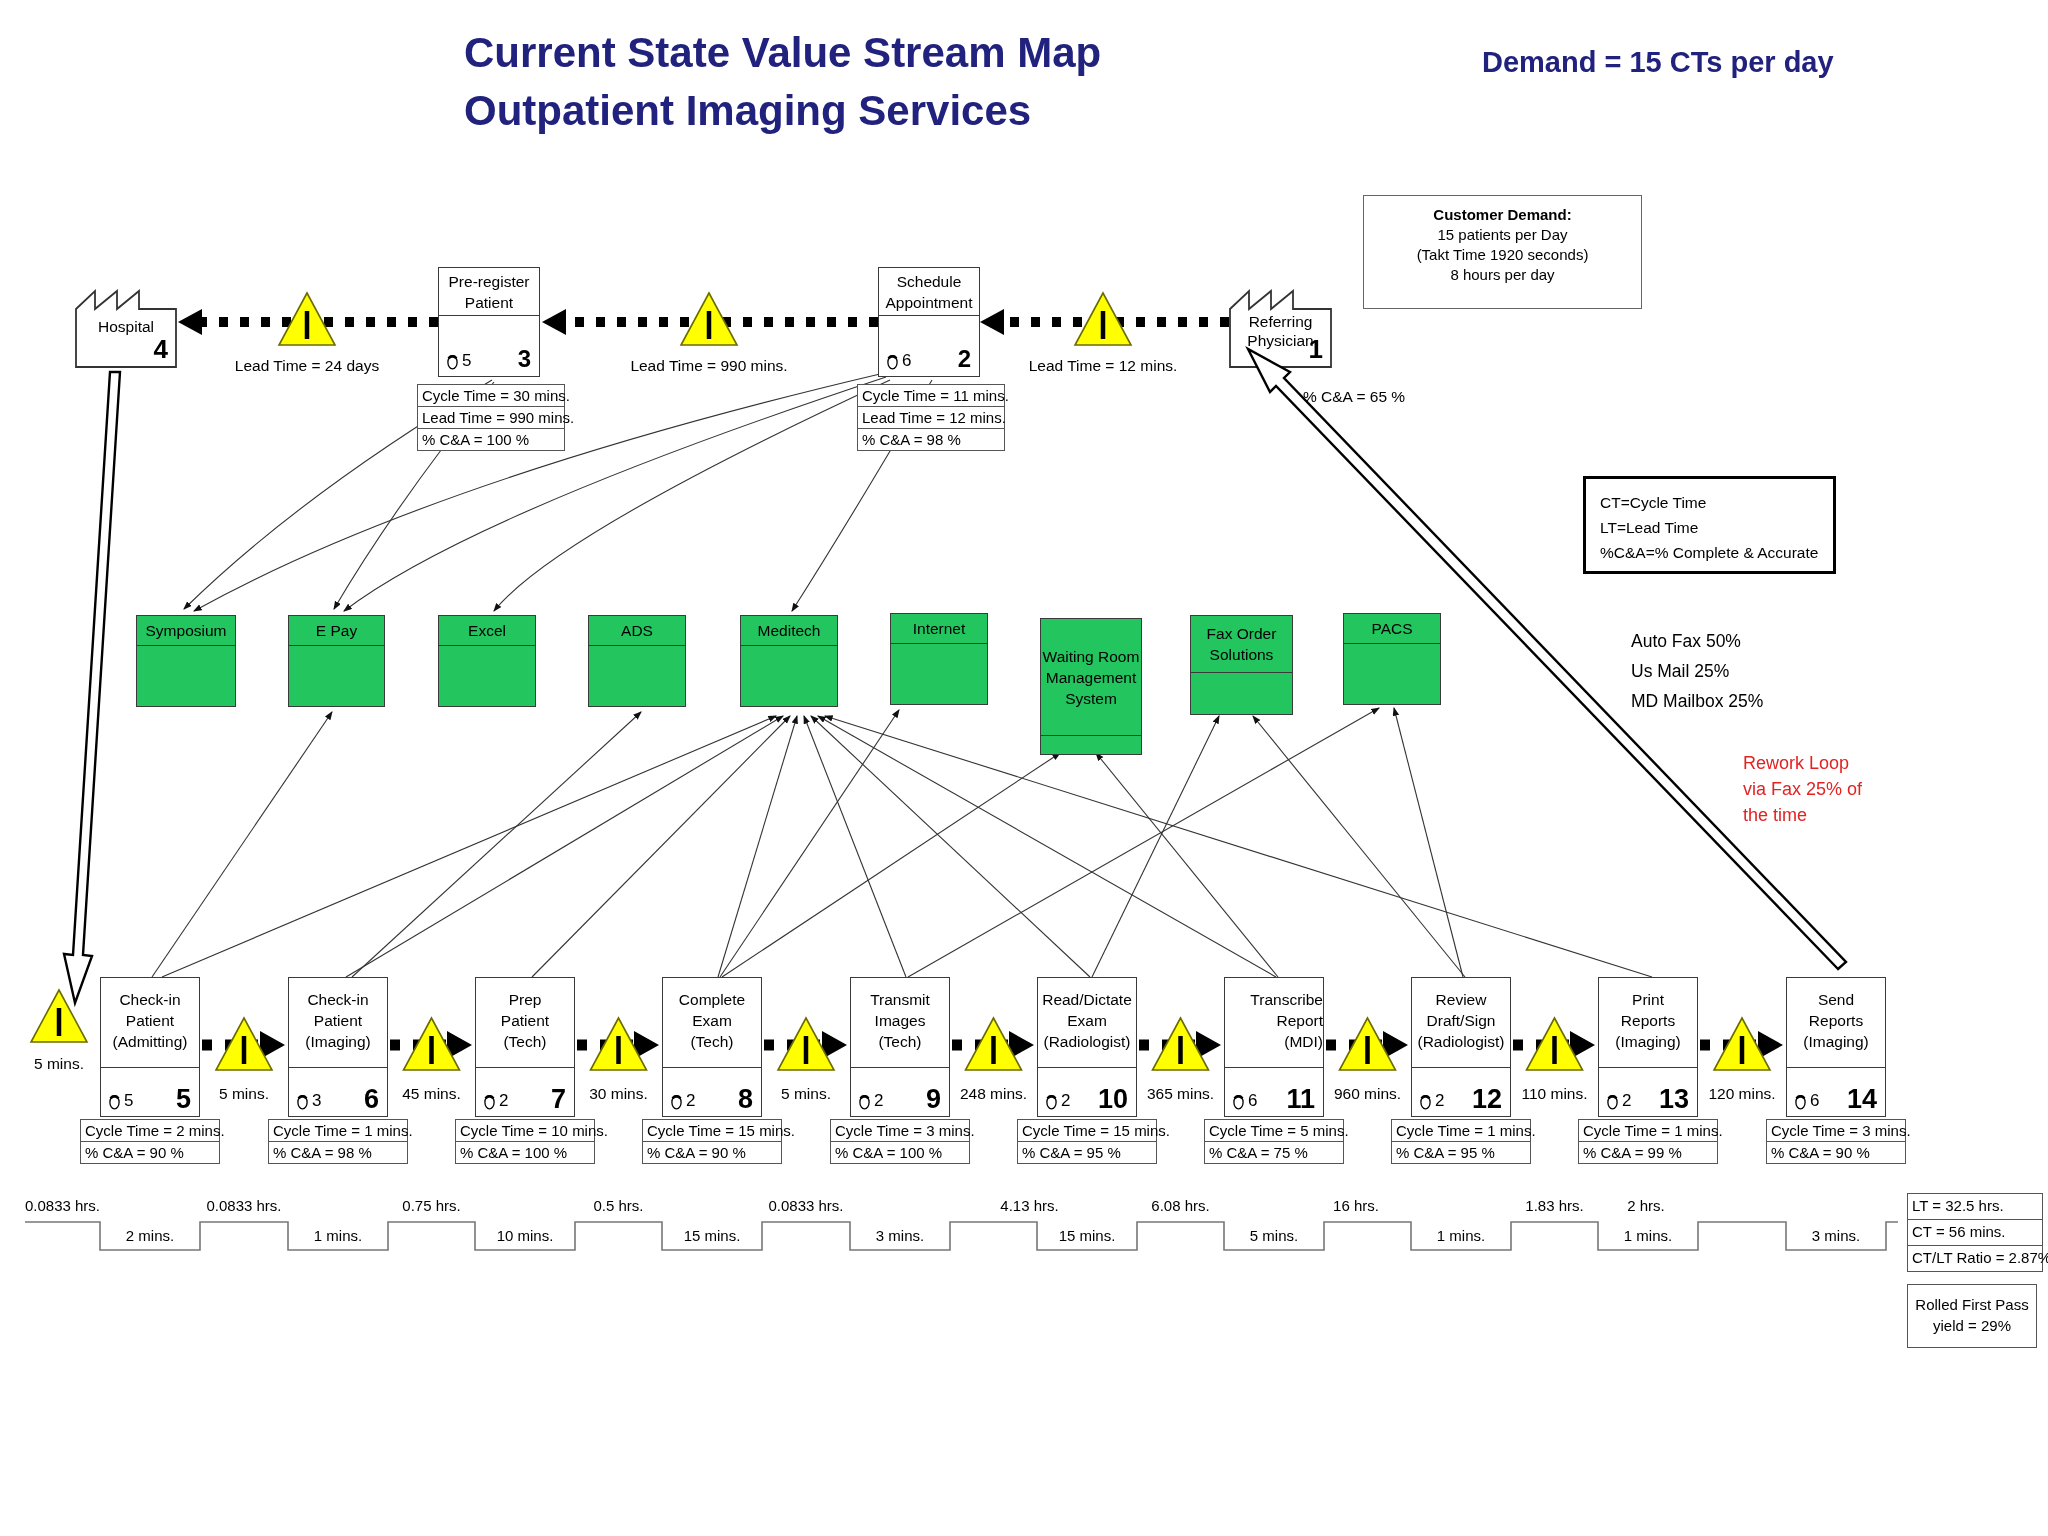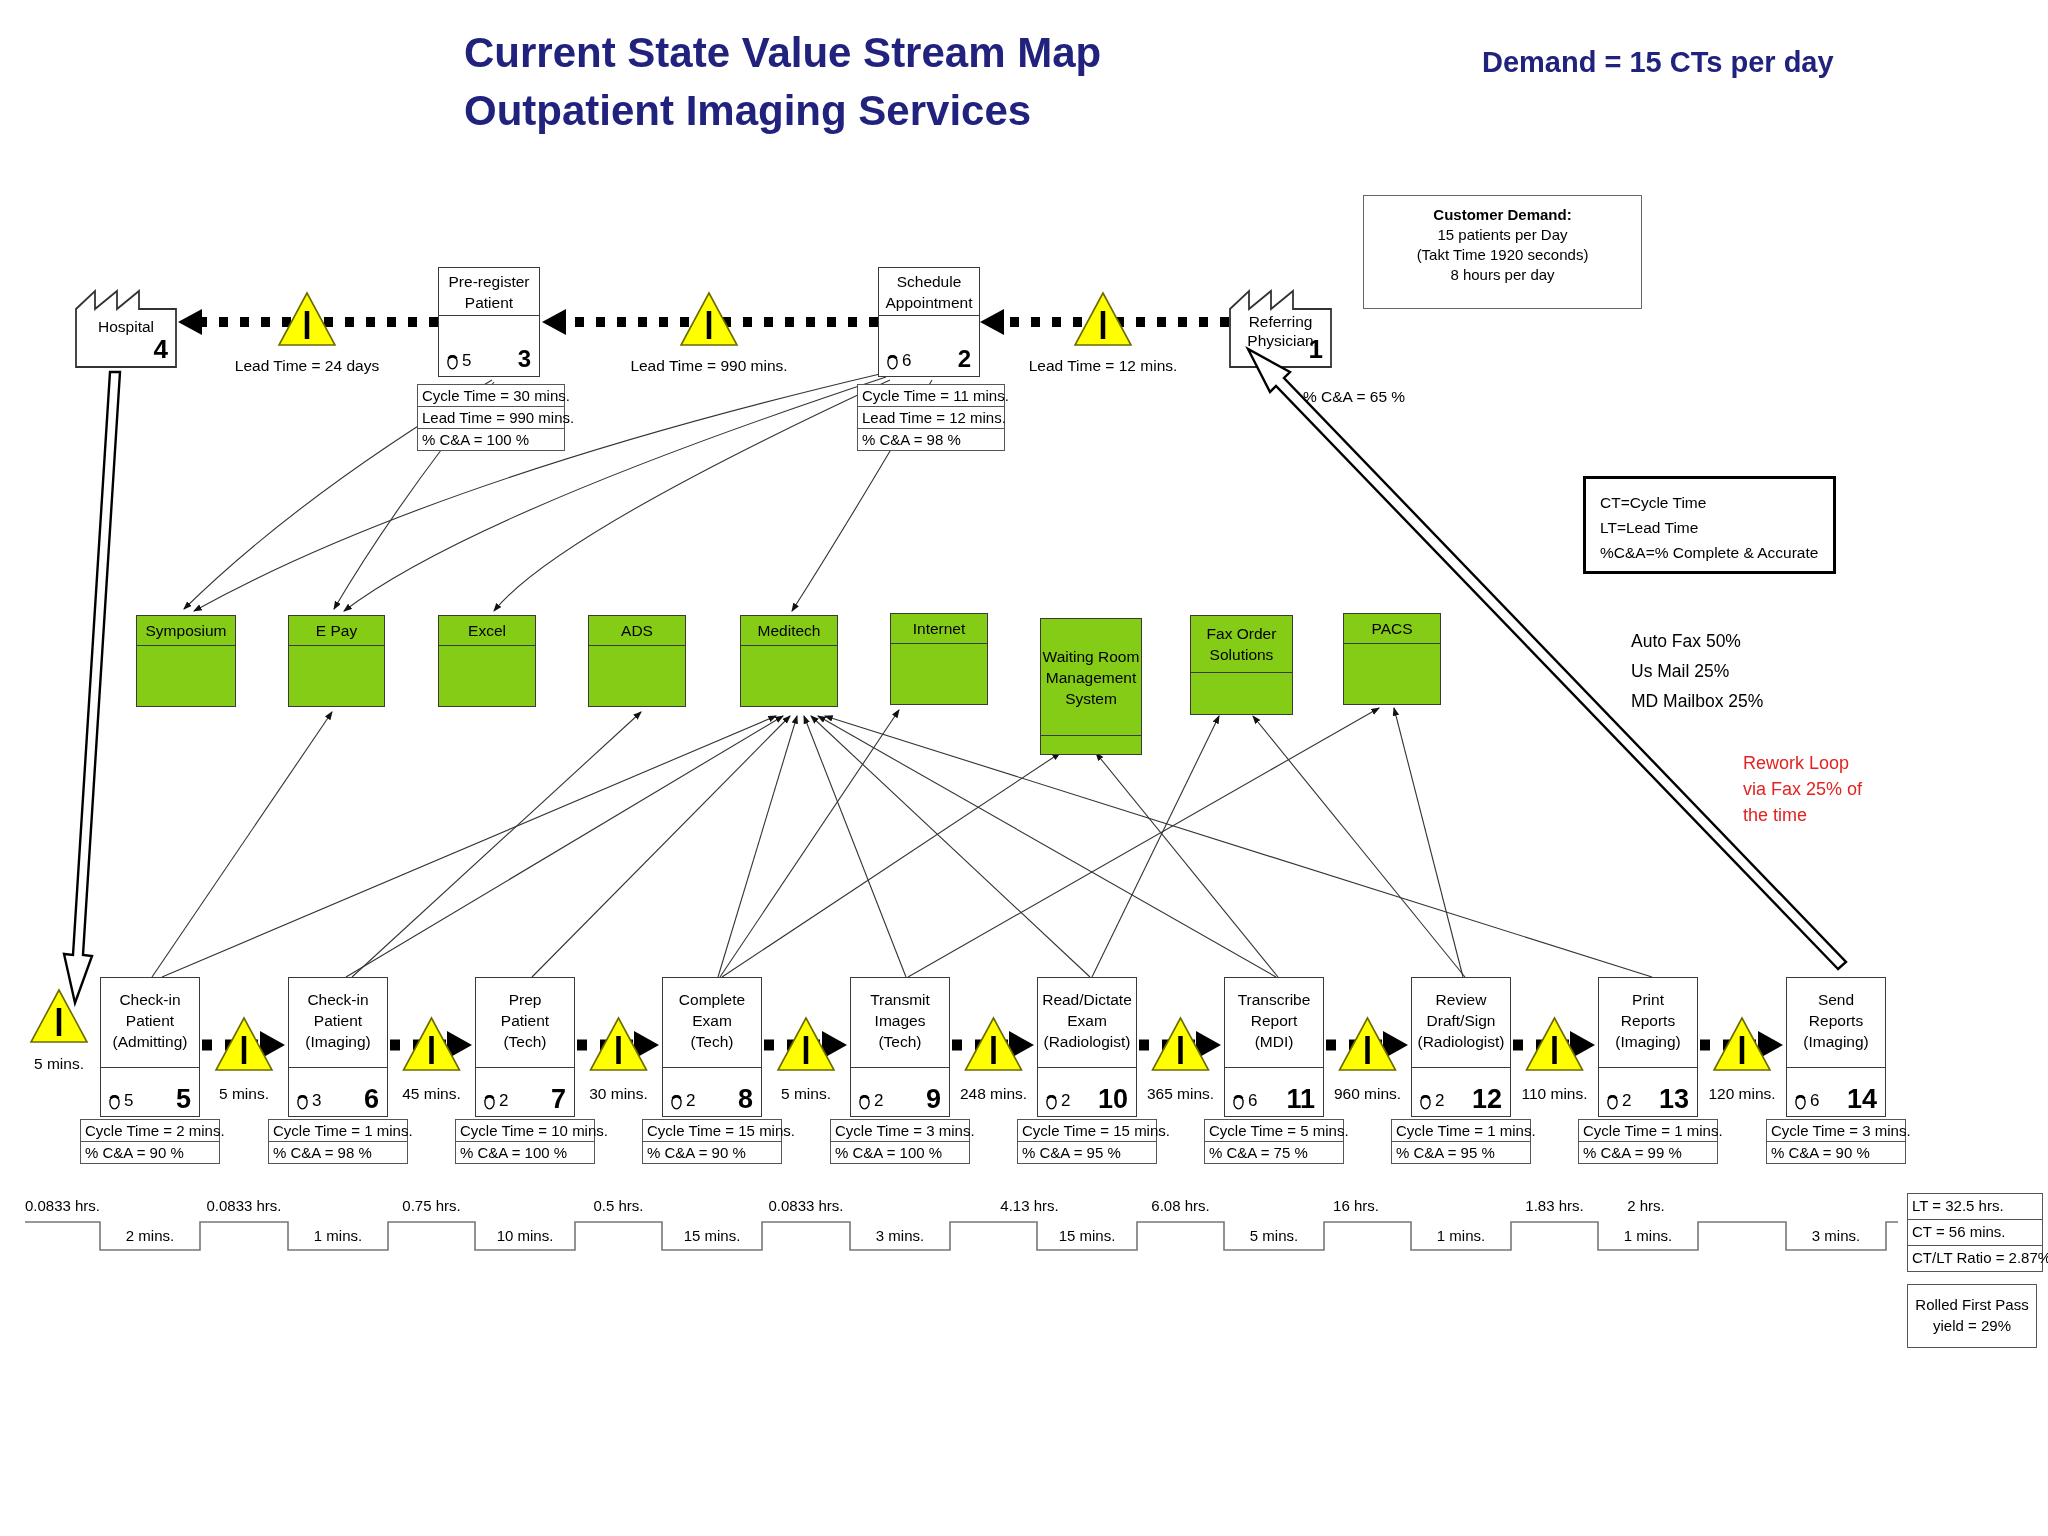--- a/index.html
+++ b/index.html
@@ -24,21 +24,21 @@
   .f-num{position:absolute;right:9px;bottom:3px;font-weight:bold;font-size:26px}
   .pbox{position:absolute;background:#fff;border:1.6px solid #3a3a3a;box-sizing:border-box}
   .pt{border-bottom:1.4px solid #3a3a3a;text-align:center;box-sizing:border-box}
   .pt div{font-size:15.5px;line-height:21px}
   .ops{position:absolute;left:7px;bottom:5px;display:flex;align-items:center;gap:3px;font-size:17px}
   .num{position:absolute;right:8px;bottom:1px;font-weight:bold;font-size:27px}
   .num.small{font-size:24px;bottom:3px}
   .databox{position:absolute}
   .drow{border:1.2px solid #555;margin-top:-1px;background:#fff;font-size:15px;line-height:19px;
         padding:1px 4px;white-space:nowrap}
-  .sysbox{position:absolute;background:#84cc16;border:1.4px solid #3a3a3a;box-sizing:border-box}
+  .sysbox{position:absolute;background:#22c55e;border:1.4px solid #3a3a3a;box-sizing:border-box}
   .sys-head{border-bottom:1.3px solid #3a3a3a;display:flex;flex-direction:column;align-items:center;
             justify-content:center;box-sizing:border-box}
   .sys-head div{font-size:15.5px;line-height:21px;text-align:center}
   .sum-row{position:absolute;left:1907px;width:136px;height:27px;border:1.5px solid #555;background:#fff;
            box-sizing:border-box;font-size:15px;line-height:24px;padding-left:4px;white-space:nowrap}
   .yield-box{position:absolute;left:1907px;top:1284px;width:130px;height:64px;border:1.5px solid #555;
              background:#fff;box-sizing:border-box;text-align:center;font-size:15px;line-height:21px;padding-top:9px}
   svg.layer{position:absolute;left:0;top:0;pointer-events:none}
 </style>
 </head>
@@ -331,21 +331,21 @@
         <span>2</span>
       </div>
       <div class="num">10</div>
     </div>
     <div class="databox" style="left: 1017px; top: 1120px; width: 140px;">
       <div class="drow">Cycle Time = 15 mins.</div>
       <div class="drow">% C&amp;A = 95 %</div>
     </div>
     <div class="wait-label" style="left: 993.5px; top: 1085px;">248 mins.</div>
     <div class="pbox" style="left: 1224px; top: 977px; width: 100px; height: 140px;">
-      <div class="pt" style="height: 90px; padding-top: 11px;">
+      <div class="pt" style="height: 90px; padding-top: 11px; text-align: right;">
         <div>Transcribe</div>
         <div>Report</div>
         <div>(MDI)</div>
       </div>
       <div class="ops">
         <svg width="13" height="17" viewBox="0 0 13 17">
           <ellipse cx="6.5" cy="9.2" rx="4.6" ry="6.6" fill="none" stroke="#000" stroke-width="1.3"></ellipse>
           <path d="M2.6 5.4 A 5.2 5.8 0 0 1 10.4 5.4" fill="none" stroke="#000" stroke-width="2.8"></path>
         </svg>
         <span>6</span>

